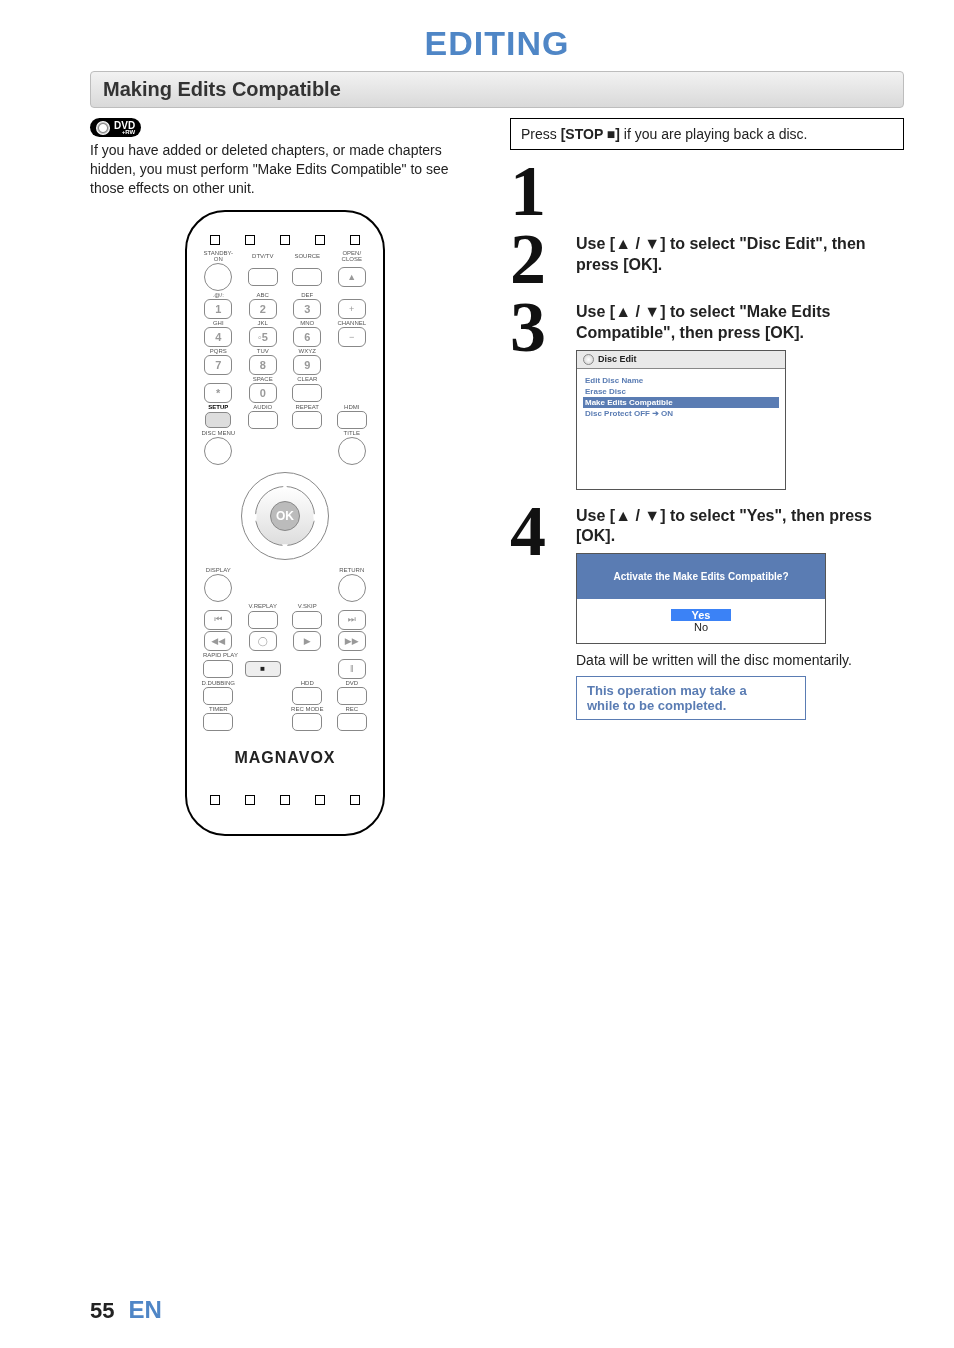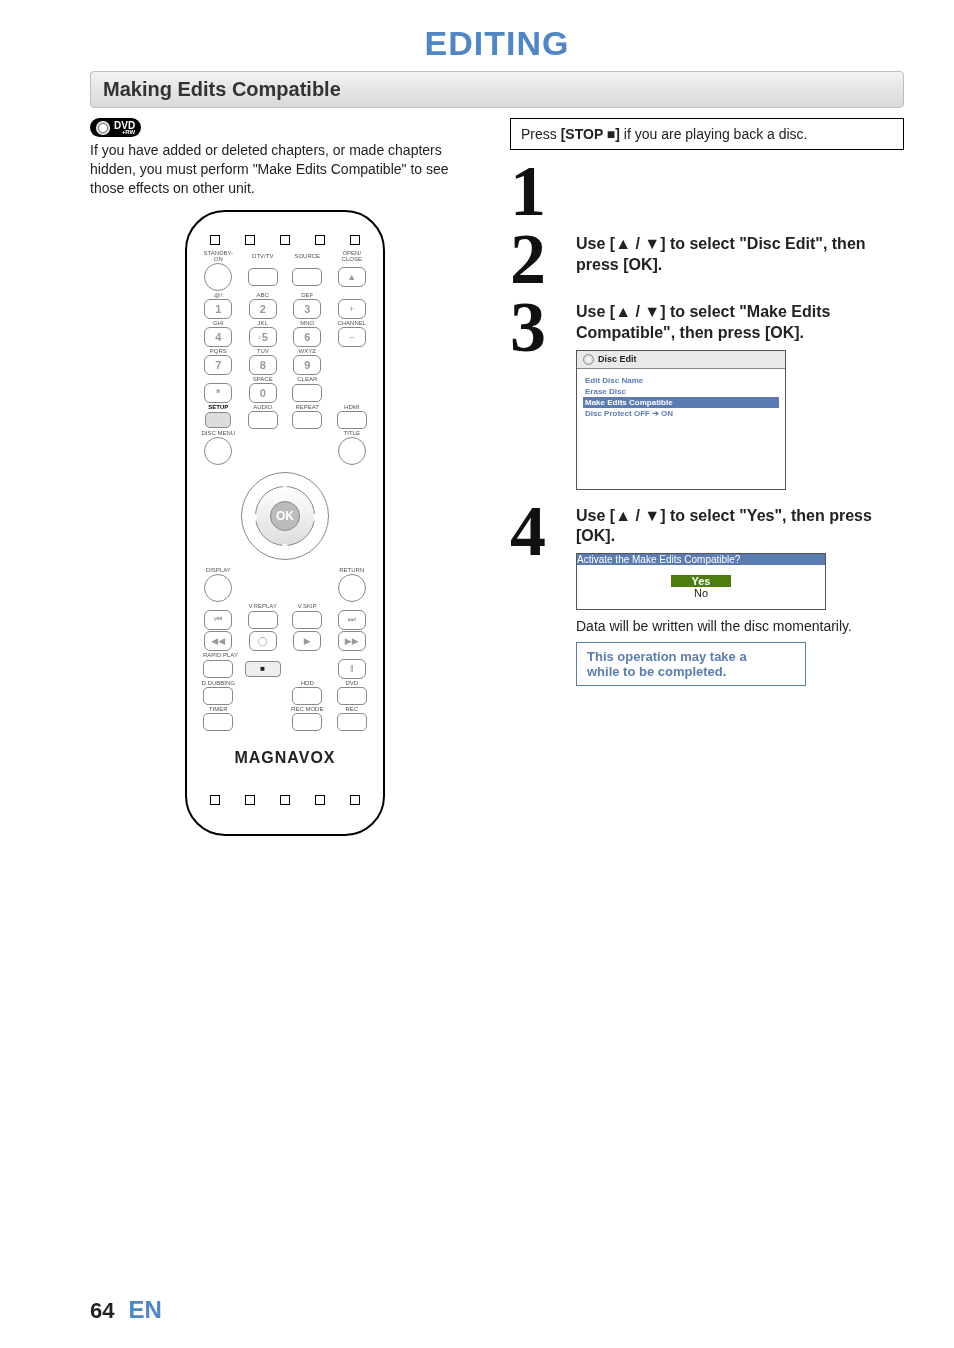--- a/index.html
+++ b/index.html
@@ -38,24 +38,24 @@
 .stepnum{font-size:72px;font-weight:900;line-height:0.75;color:#111;min-width:56px;font-family:"Times New Roman",serif}
 .stepbody{flex:1;padding-top:2px}
 .steptitle{font-size:16px;font-weight:700;line-height:1.3}
 .menu-screen{border:1px solid #555;width:210px;margin-top:6px}
 .menu-title{background:#e9e9e9;font-size:9px;font-weight:700;padding:3px 6px;border-bottom:1px solid #888;display:flex;align-items:flex-start;gap:4px}
 .menu-title .disc{width:11px;height:11px;border:1px solid #888;border-radius:50%;background:radial-gradient(#fff,#ccc)}
 .menu-body{background:#fff;padding:6px;min-height:120px}
 .menu-item{font-size:8px;font-weight:700;color:#5a7cb3;padding:1px 2px}
 .menu-item.sel{background:#5a7cb3;color:#fff}
 .dlg-screen{border:1px solid #555;width:250px;margin:6px 0 8px}
-.dlg-title{background:#5a7cb3;color:#fff;font-size:10px;font-weight:400;text-align:left;padding:0}
+.dlg-title{background:#5a7cb3;color:#fff;font-size:10px;font-weight:700;text-align:center;padding:17px}
 .dlg-body{padding:10px;text-align:center;font-size:11px}
 .dlg-opt{display:block}
-.dlg-opt.sel{background:#4d7c0f;color:#fff;width:60px;margin:0 auto;font-weight:700}
+.dlg-opt.sel{background:#3b82f6;color:#fff;width:60px;margin:0 auto;font-weight:700}
 .aftertext{font-size:14px;margin:2px 0 8px}
 .notebox{border:1px solid #5a7cb3;color:#5a7cb3;font-weight:700;font-size:13px;padding:6px 10px;width:230px}
 .footer{position:absolute;bottom:24px;left:90px;display:flex;align-items:baseline;gap:14px}
 .pg{font-size:22px;font-weight:700}
 .lang{font-size:24px;font-weight:700;color:#4f86c6}
 .tiny{font-size:6px;color:#555;text-align:center}
 .col4{display:grid;grid-template-columns:repeat(4,1fr);gap:2px;align-items:center;justify-items:center;margin:1px 0}
 .setup-key{border:1px solid #888;border-radius:5px;width:26px;height:16px;background:#ddd}
 .stop-key{width:36px;height:16px;border:1px solid #888;border-radius:4px;background:#eee;display:flex;align-items:center;justify-content:center;font-size:8px}
 </style>
@@ -311,16 +311,16 @@
           <div class="aftertext">Data will be written will the disc momentarily.</div>
           <div class="notebox">
             <span>This operation may take a</span><br><span>while to be completed.</span>
           </div>
         </div>
       </div>
     </div>
   </div>
 
   <div class="footer">
-    <span class="pg">64</span>
+    <span class="pg">55</span>
     <span class="lang">EN</span>
   </div>
 </div>
 
 </body></html>

